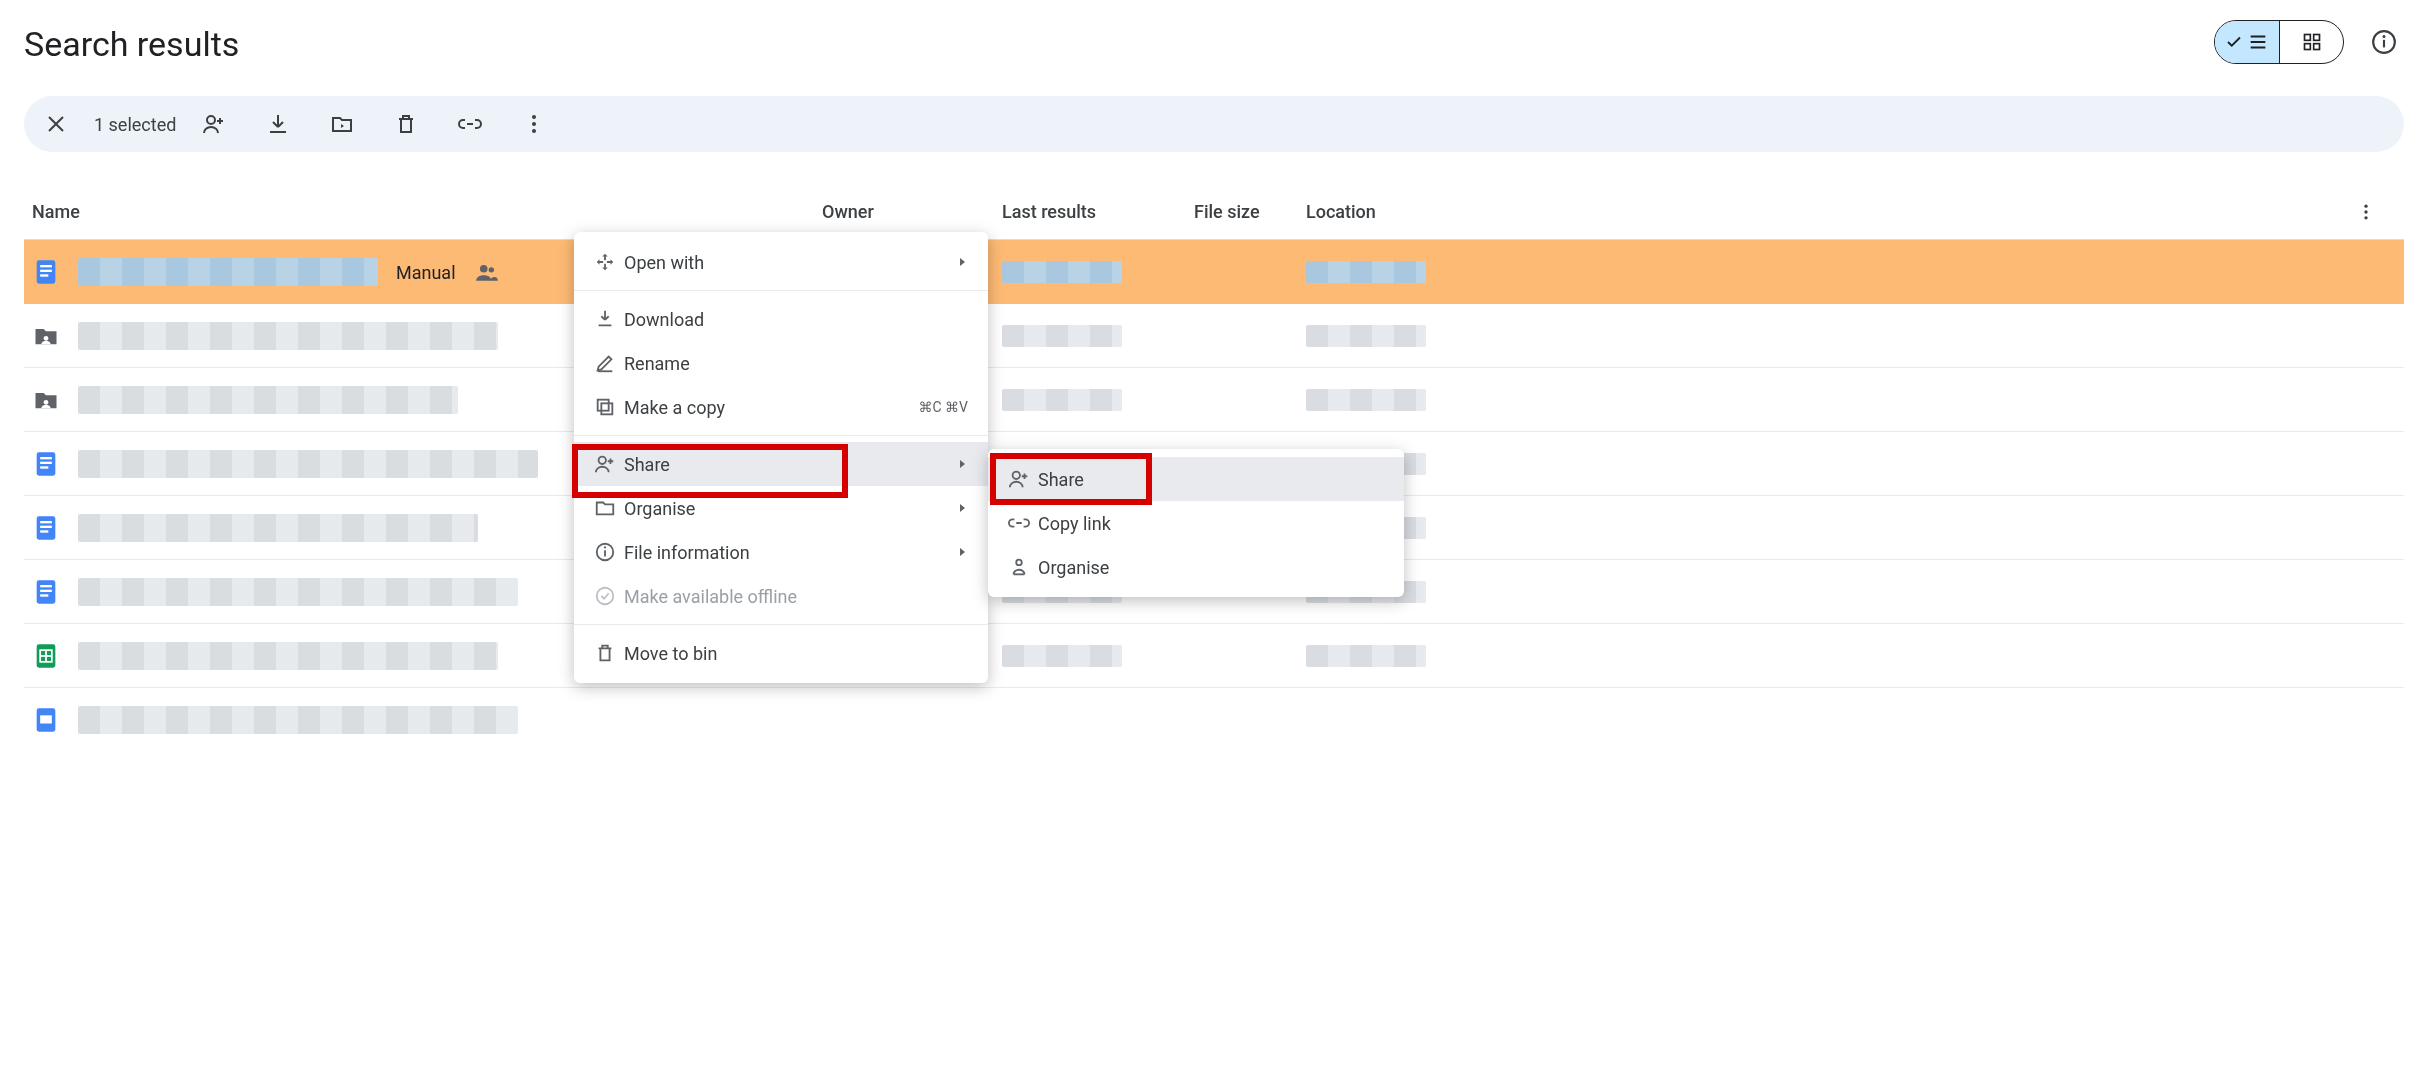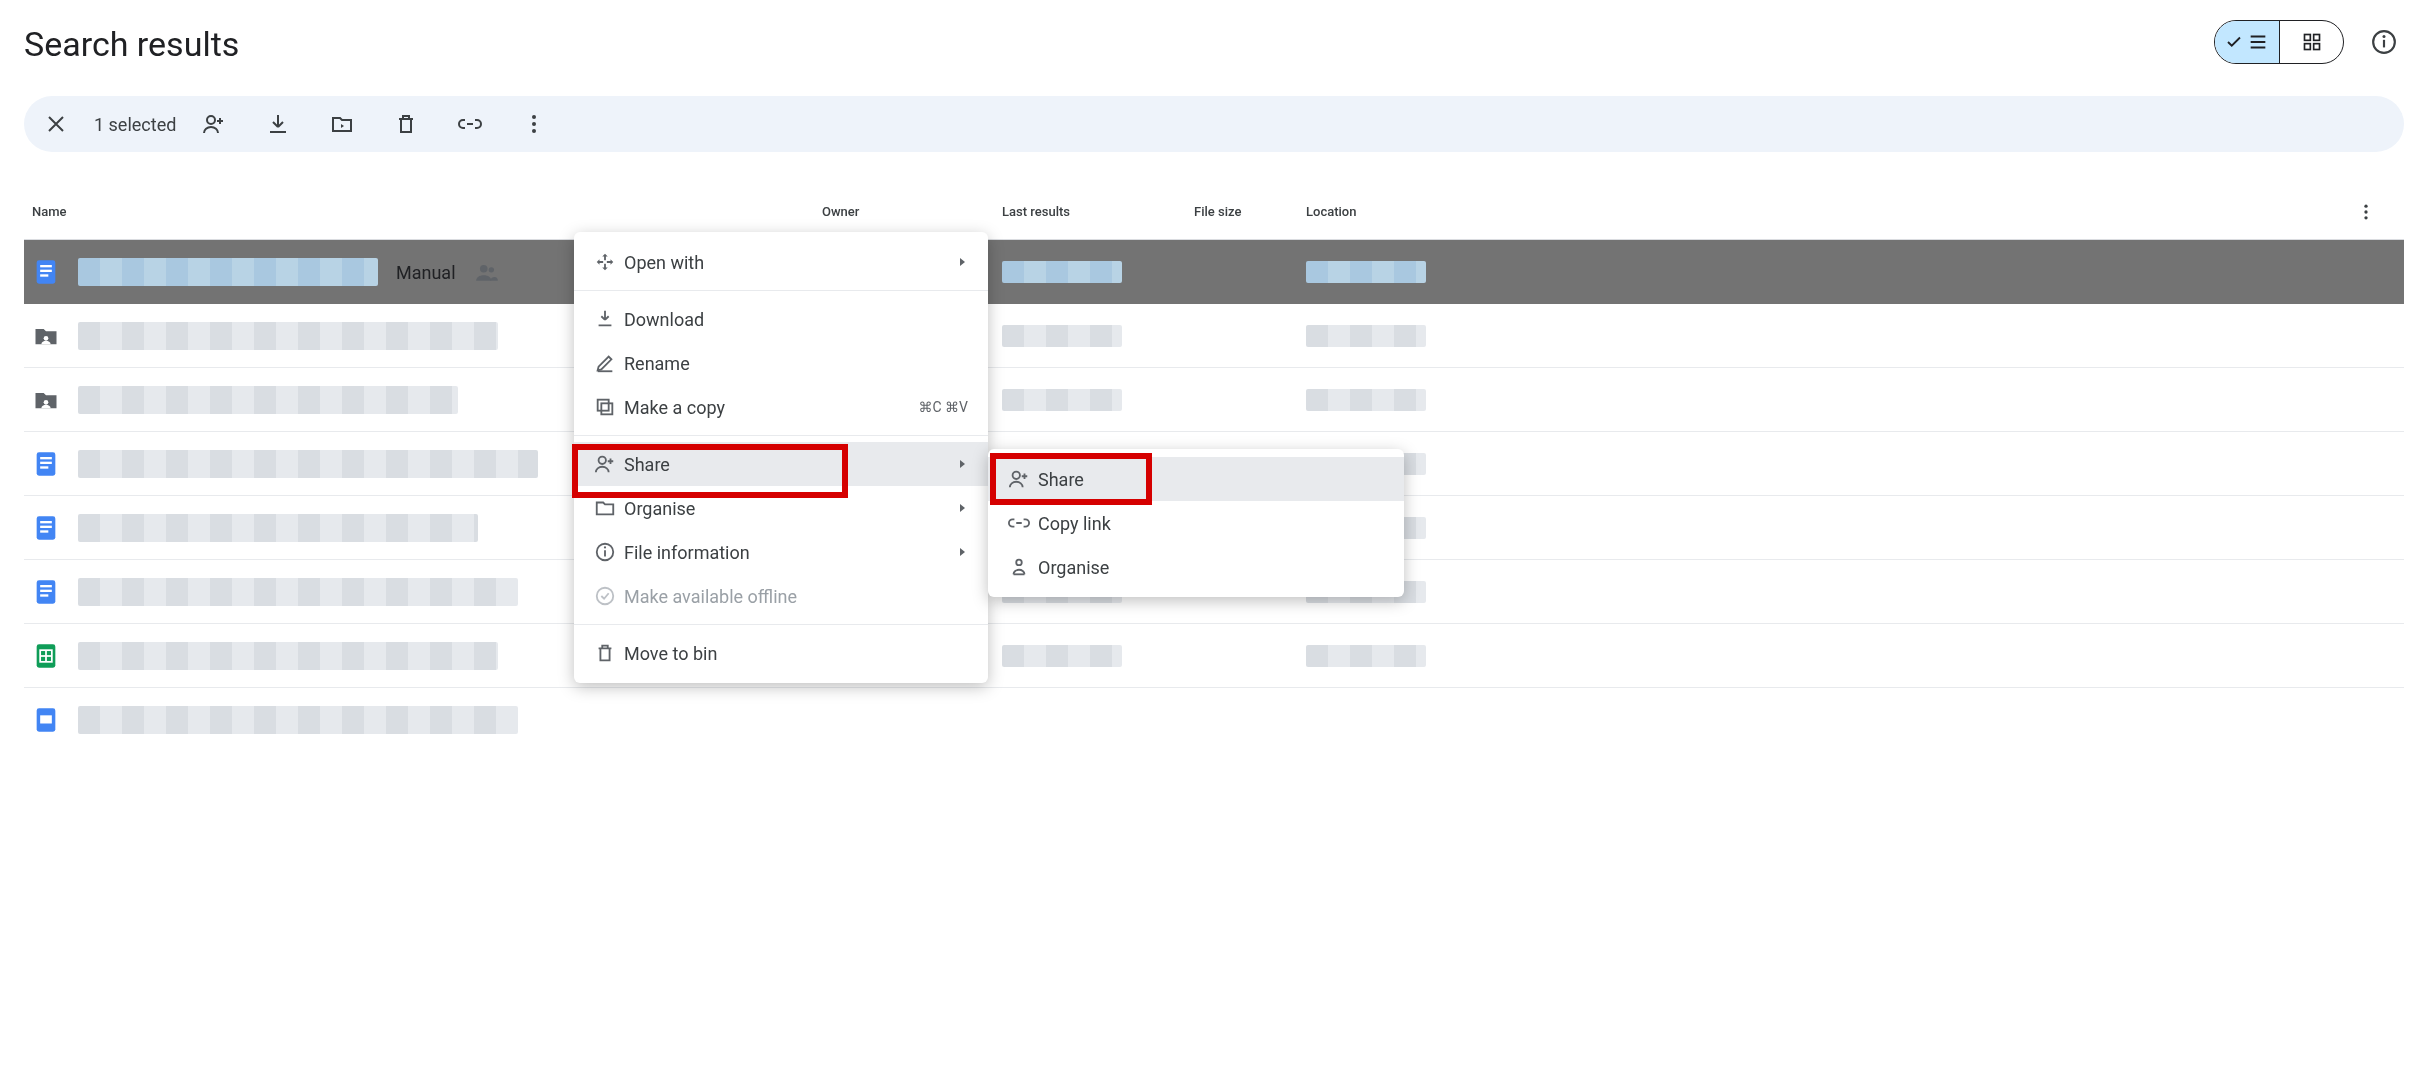--- a/index.html
+++ b/index.html
@@ -87,28 +87,28 @@
   }
   .row {
     display: grid;
     grid-template-columns: 790px 180px 192px 112px auto 60px;
     align-items: center;
     height: 64px;
     border-bottom: 1px solid #e8eaed;
     padding: 0 8px;
   }
   .row.header {
-    font-size: 13px;
+    font-size: 18px;
     font-weight: 500;
     color: #3c4043;
     border-bottom: 1px solid #dadce0;
     height: 56px;
   }
   .row.selected {
-    background: #737373;
+    background: #fdba74;
     border-bottom: none;
   }
   .cell-name {
     display: flex;
     align-items: center;
     gap: 18px;
     overflow: hidden;
   }
   .file-icon {
     width: 28px;

